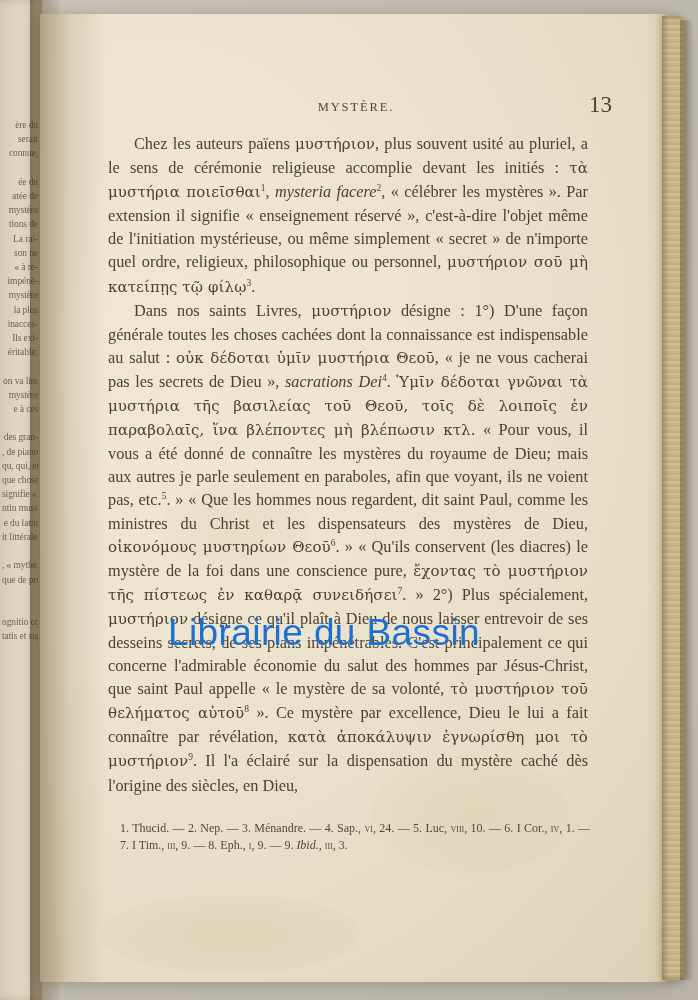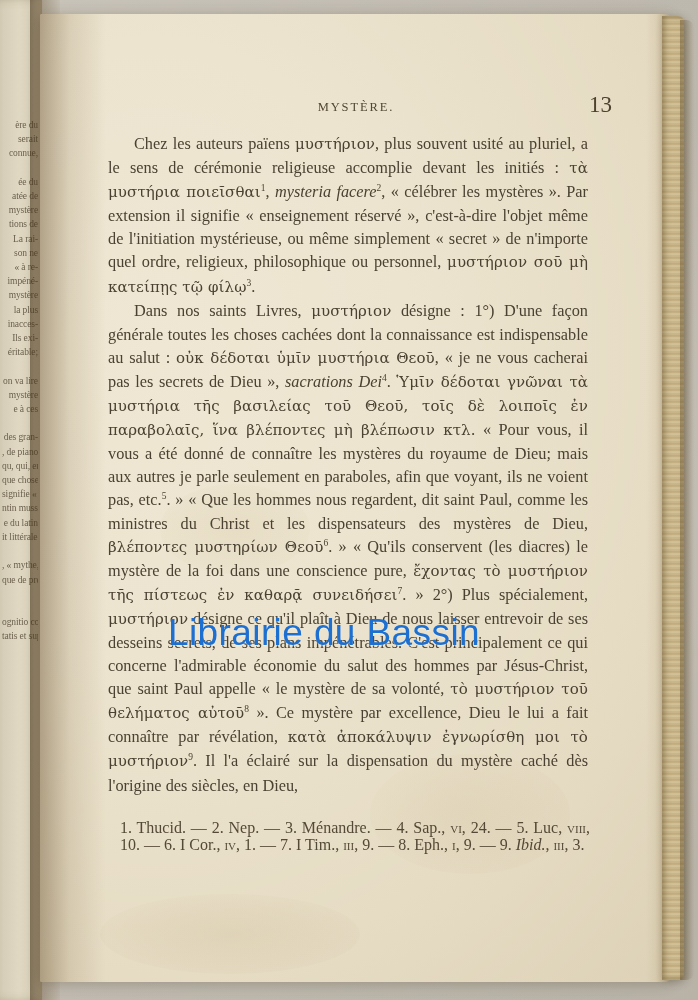--- a/index.html
+++ b/index.html
@@ -187,21 +187,21 @@
     top: 788px;
     width: 150px;
     height: 1px;
     background: rgba(90,75,45,0.0);
   }
   #footnotes {
     position: absolute;
     left: 14px;
     top: 806px;
     width: 470px;
-    font-size: 16px;
+    font-size: 12px;
     line-height: 16.6px;
     color: #544936;
     text-align: justify;
   }
   #footnotes .sc { font-variant: small-caps; }
   #footnotes .it { font-style: italic; }
 
   
   #watermark {
     position: absolute;
@@ -296,21 +296,21 @@
         </p>
         <p class="indent">
           Dans nos saints Livres, <span class="gk">μυστήριον</span> désigne : 1°) D'une
           façon générale toutes les choses cachées dont la connais­sance est indispensable
           au salut : <span class="gk">οὐκ δέδοται ὑμῖν μυστήρια Θεοῦ</span>,
           « je ne vous cacherai pas les secrets de Dieu », <span class="it">sacra­tions Dei</span><sup>4</sup>.
           <span class="gk">Ὑμῖν δέδοται γνῶναι τὰ μυστήρια τῆς βασιλείας τοῦ Θεοῦ, τοῖς δὲ λοιποῖς ἐν παραβολαῖς, ἵνα βλέποντες μὴ βλέπωσιν κτλ.</span>
           « Pour vous, il vous a été donné de connaître les mystères du royaume de Dieu; mais
           aux autres je parle seulement en paraboles, afin que voyant, ils ne voient pas, etc.<sup>5</sup>. »
           « Que les hommes nous regardent, dit saint Paul, comme les ministres du Christ et les
-          dispensateurs des mystères de Dieu, <span class="gk">βλέποντες μυστηρίων Θεοῦ</span><sup>6</sup>. »
+          dispensateurs des mystères de Dieu, <span class="gk">οἰκονόμους μυστηρίων Θεοῦ</span><sup>6</sup>. »
           « Qu'ils conservent (les diacres) le mystère de la foi dans une conscience pure,
           <span class="gk">ἔχοντας τὸ μυστήριον τῆς πίστεως ἐν καθαρᾷ συνειδήσει</span><sup>7</sup>. » 2°) Plus
           spécialement, <span class="gk">μυστήριον</span> désigne ce qu'il plaît à Dieu de nous
           laisser entrevoir de ses desseins secrets, de ses plans im­pénétrables. C'est
           principalement ce qui concerne l'ad­mirable économie du salut des hommes par
           Jésus-Christ, que saint Paul appelle « le mystère de sa volonté,
           <span class="gk">τὸ μυστήριον τοῦ θελήματος αὐτοῦ</span><sup>8</sup> ». Ce mystère par excellence,
           Dieu le lui a fait connaître par révélation, <span class="gk">κατὰ ἀποκάλυψιν ἐγνωρίσθη μοι τὸ μυστήριον</span><sup>9</sup>.
           Il l'a éclairé sur la dispensa­tion du mystère caché dès l'origine des siècles, en Dieu,
         </p>

